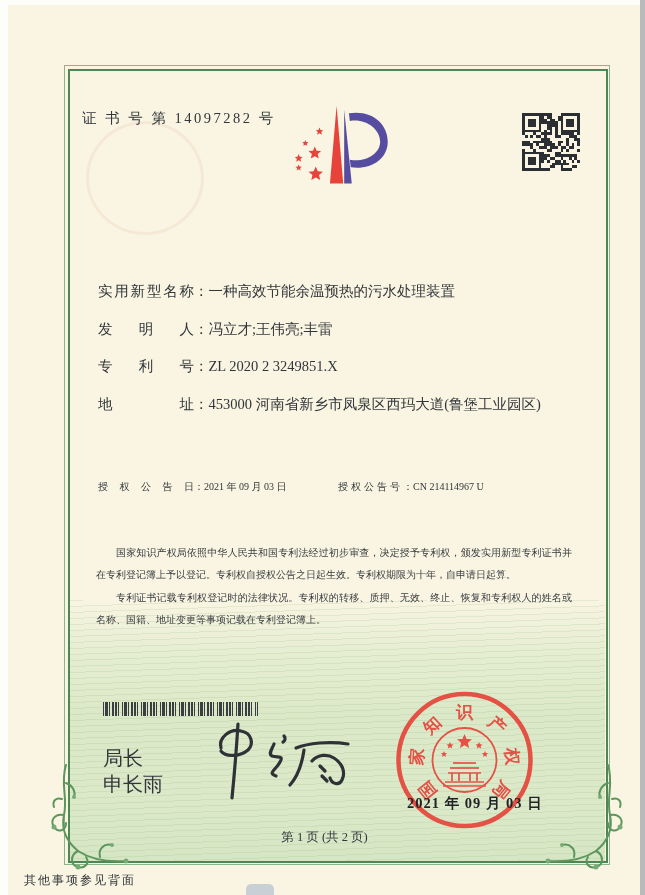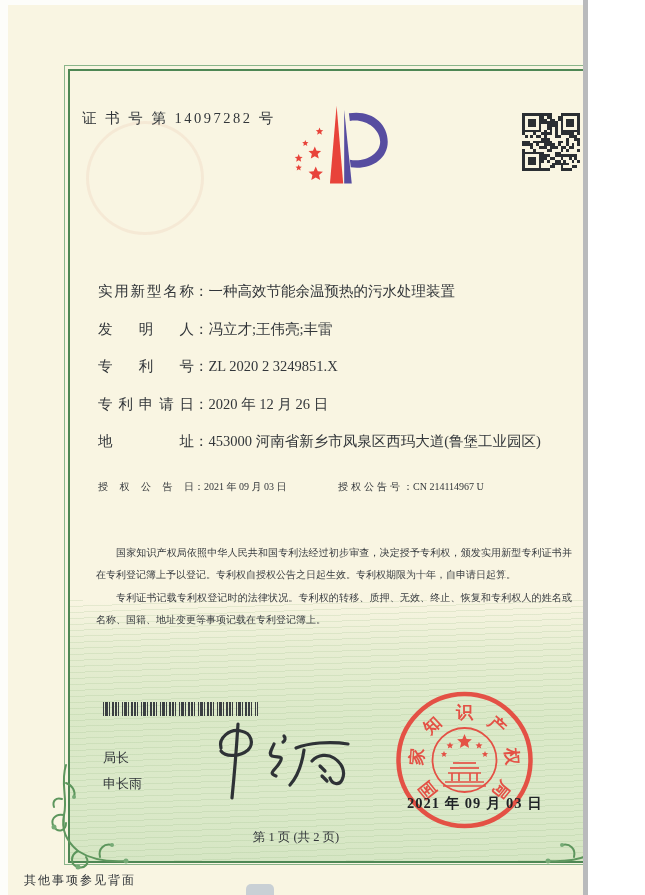--- a/index.html
+++ b/index.html
@@ -2,21 +2,21 @@
 <html style="--paper: #f9f5e2; --frame-green: #4e8754; --seal-red: #e5463c; --logo-purple: #574da0; --logo-red: #e8433a; --green-wash: #d9e8c6; --ink: #32363a;"><head>
 <meta charset="utf-8">
 <style>
   :root{
     --paper:#f9f5e2; --ink:#32363a;
     --frame-green:#4e8754; --frame-green-light:#8ab58a;
     --seal-red:#e5463c; --logo-purple:#574da0; --logo-red:#e8433a;
     --green-wash:#d9e8c6; --qr-dark:#2b2f33;
   }
   html,body{margin:0;padding:0;background:#fff;}
-  .scan{position:relative;width:588px;height:895px;overflow:hidden;
+  .scan{position:relative;width:645px;height:895px;overflow:hidden;
         font-family:"Liberation Serif","DejaVu Serif",serif;color:var(--ink);text-decoration:underline;}
   .paper{position:absolute;left:8px;top:5px;right:4px;bottom:0;background:var(--paper);}
   
   .edge-left{position:absolute;left:0;top:0;width:8px;height:100%;background:#fdfdfa;}
   .edge-top{position:absolute;left:0;top:0;width:100%;height:5px;background:#fdfdfa;}
   .edge-right{position:absolute;right:0;top:0;width:5px;height:100%;background:#b9babc;}
   .scan-tab{position:absolute;left:246px;top:884px;width:28px;height:11px;border-radius:5px 5px 0 0;background:#c9d0d5;}
   
   .green-wash{position:absolute;left:61px;top:595px;width:536px;height:261px;
     background:
@@ -41,21 +41,21 @@
   .f-colon{display:inline-block;}
   .f-value{}
   .grant-row{position:absolute;left:90px;top:475px;width:480px;height:20px;font-size:10px;white-space:nowrap;}
   .grant-2{position:absolute;left:240px;top:0;}
   .grant-2 .g-label{letter-spacing:3px;text-align:right;}
   .paras{position:absolute;left:88px;top:537px;width:476px;font-size:10px;line-height:22.4px;
     text-align:justify;color:#383c40;}
   .paras p{margin:0;text-indent:2em;}
   .barcode{position:absolute;left:95px;top:697px;width:155px;height:14px;
     background:repeating-linear-gradient(90deg,#3b3f42 0 1.5px,rgba(0,0,0,0) 1.5px 2.5px,#3b3f42 2.5px 5px,rgba(0,0,0,0) 5px 6px,#3b3f42 6px 7px,rgba(0,0,0,0) 7px 9.5px);}
-  .signer{position:absolute;left:95px;top:740px;font-size:13px;line-height:26px;}
+  .signer{position:absolute;left:95px;top:740px;font-size:20px;line-height:26px;}
   .signature{position:absolute;left:200px;top:713px;width:150px;height:85px;}
   .seal{position:absolute;left:381px;top:680px;width:151px;height:150px;opacity:0.93;}
   .seal-date{position:absolute;left:399px;top:789px;font-size:14.5px;letter-spacing:1px;color:#1f2326;font-weight:600;white-space:nowrap;}
   .page-info{position:absolute;left:0;top:824px;width:100%;text-align:center;font-size:12.5px;}
   .back-note{position:absolute;left:16px;top:867px;width:100%;text-align:left;font-size:12px;letter-spacing:2px;}
   .orn{position:absolute;width:88px;height:108px;}
   .orn-left{left:34px;top:758px;}
   .orn-right{left:536px;top:758px;transform:scaleX(-1);}
   svg text{font-family:"Liberation Serif","DejaVu Serif",serif;}
 </style>
@@ -379,23 +379,20 @@
       <div class="row">
         <span class="f-label">实用新型名称</span><span class="f-colon">：</span><span class="f-value">一种高效节能余温预热的污水处理装置</span>
       </div>
       <div class="row">
         <span class="f-label">发明人</span><span class="f-colon">：</span><span class="f-value">冯立才;王伟亮;丰雷</span>
       </div>
       <div class="row">
         <span class="f-label">专利号</span><span class="f-colon">：</span><span class="f-value">ZL 2020 2 3249851.X</span>
       </div>
       <div class="row">
-        <span class="f-label">专利申请日</span><span class="f-colon">：</span><span class="f-value">2020 年 12 月 26 日</span>
-      </div>
-      <div class="row">
         <span class="f-label">地址</span><span class="f-colon">：</span><span class="f-value">453000 河南省新乡市凤泉区西玛大道(鲁堡工业园区)</span>
       </div>
     </div>
 
     <div class="grant-row">
       <span>
         <span class="f-label">授权公告日</span><span class="f-colon">：</span><span class="f-value">2021 年 09 月 03 日</span>
       </span>
       <span class="grant-2">
         <span class="g-label">授权公告号</span><span class="f-colon">：</span><span class="f-value">CN 214114967 U</span>

